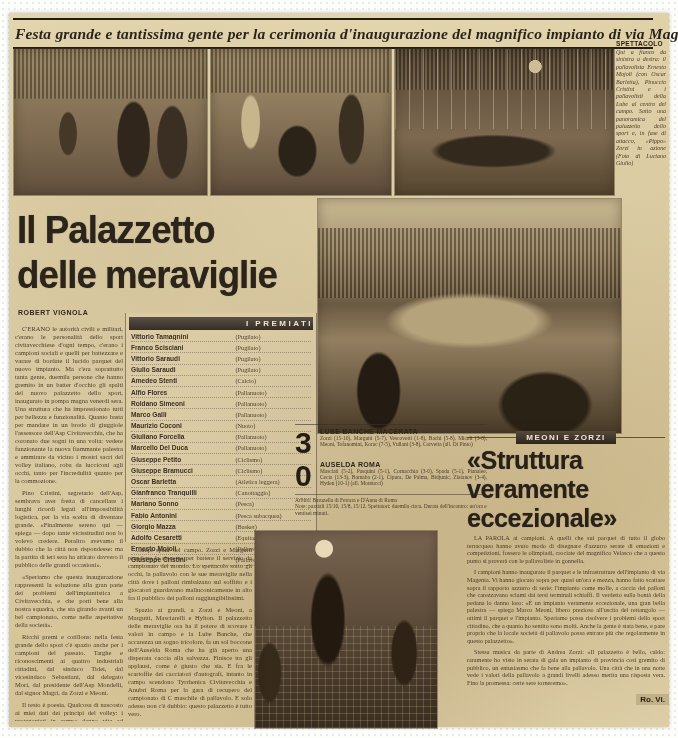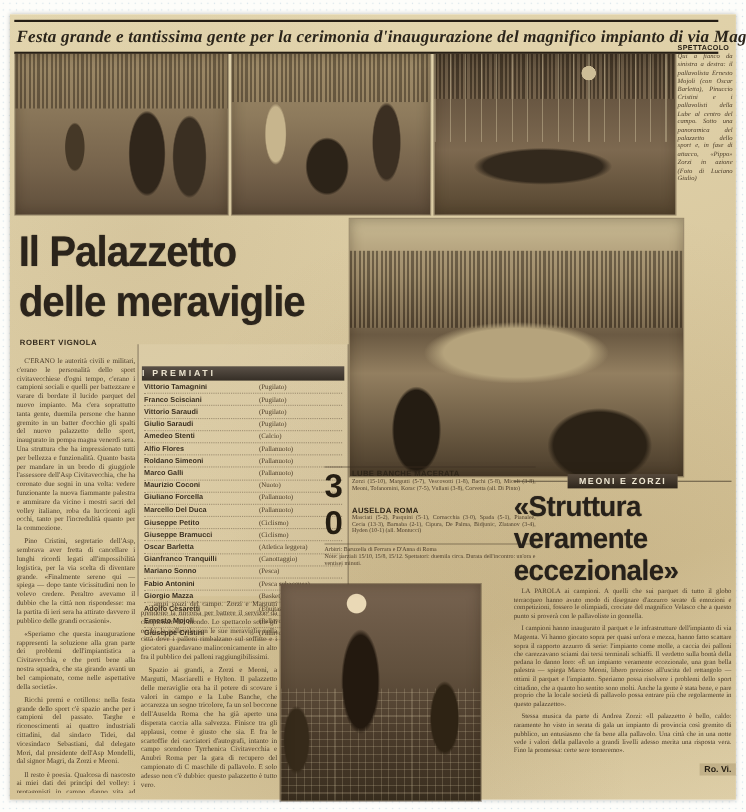--- a/index.html
+++ b/index.html
@@ -93,23 +93,23 @@
   .bodycol p{margin:0 0 4px 0;text-indent:7px;}
   .col1{left:6px;top:312px;width:108px;height:396px;}
   .col2{left:119px;top:533px;width:124px;height:178px;}
   .rightcol{left:458px;top:521px;width:198px;height:178px;font-size:6.2px;line-height:7.6px;}
   .signature{right:0;bottom:22px;font-family:"Liberation Sans",sans-serif;
     font-weight:bold;font-size:8px;color:#241d12;background:rgba(120,100,60,.25);padding:1px 4px;}
   
   .premiati{left:116px;top:300px;width:190px;height:229px;
     border-left:1px solid rgba(60,48,34,.5);border-right:1px solid rgba(60,48,34,.5);
     background:rgba(255,250,230,.12);}
-  .premiati-header{height:13px;margin:20px 3px 1px 3px;
+  .premiati-header{height:13px;margin:4px 3px 1px 3px;
     background:linear-gradient(180deg,#5a5147,#352e26);
-    display:flex;align-items:center;justify-content:flex-start;}
+    display:flex;align-items:center;justify-content:flex-end;}
   .premiati-title{font-family:"Liberation Sans",sans-serif;font-weight:bold;font-size:8px;
     color:#ece4cf;letter-spacing:2.5px;}
   .premiati-row{display:flex;height:10.2px;align-items:center;margin:0 5px;
     border-bottom:1px dotted rgba(70,55,38,.4);}
   .premiati-name{font-family:"Liberation Sans",sans-serif;font-weight:bold;font-size:6.6px;
     color:#3a2f20;width:58%;white-space:nowrap;overflow:hidden;}
   .premiati-sport{font-size:6.3px;color:#51412c;white-space:nowrap;}
   
   .scorebox{left:286px;top:411px;width:192px;height:102px;border-top:1px solid rgba(60,48,34,.6);}
   .score-row{display:flex;margin-top:3px;}

